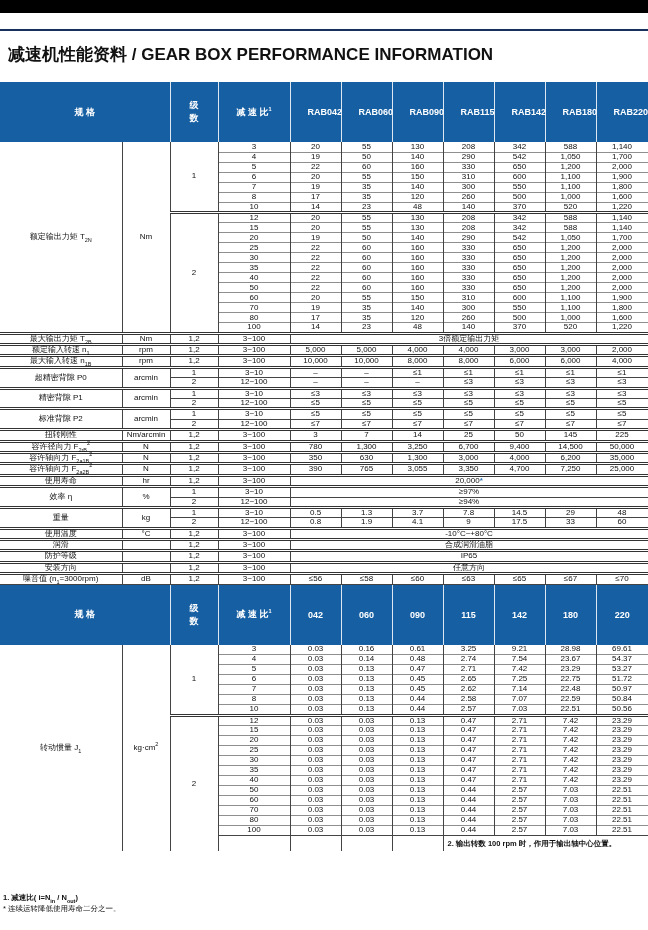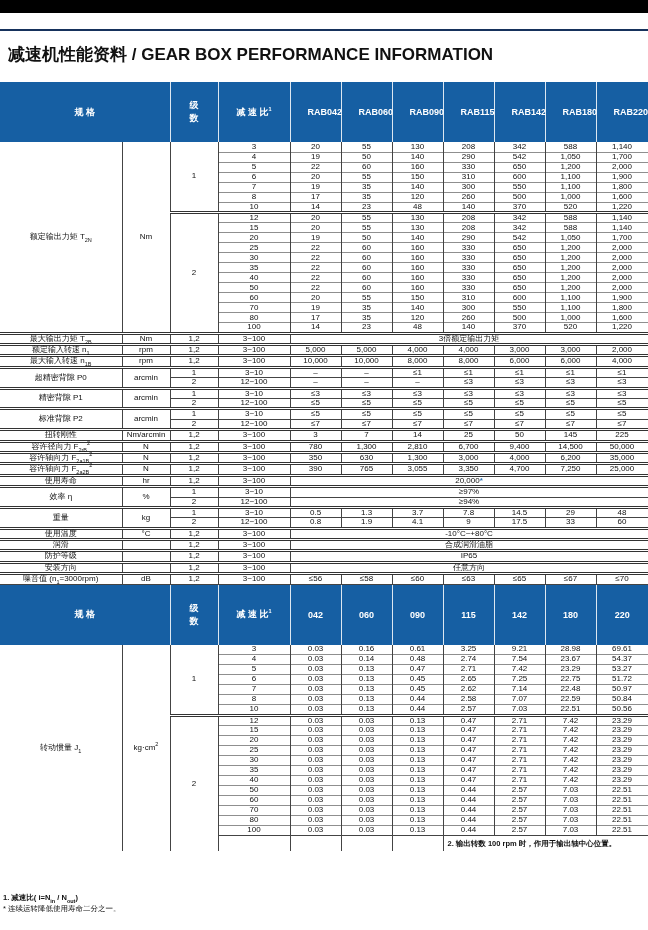--- a/index.html
+++ b/index.html
@@ -405,21 +405,21 @@
             <td>145</td>
             <td>225</td>
           </tr>
           <tr class="d">
             <td class="lbl">容许径向力 F<sub>2rB</sub><sup>2</sup></td>
             <td>N</td>
             <td>1,2</td>
             <td>3~100</td>
             <td>780</td>
             <td>1,300</td>
-            <td>2,810</td>
+            <td>3,250</td>
             <td>6,700</td>
             <td>9,400</td>
             <td>14,500</td>
             <td>50,000</td>
           </tr>
           <tr class="d">
             <td class="lbl">容许轴向力 F<sub>2a1B</sub><sup>2</sup></td>
             <td>N</td>
             <td>1,2</td>
             <td>3~100</td>

